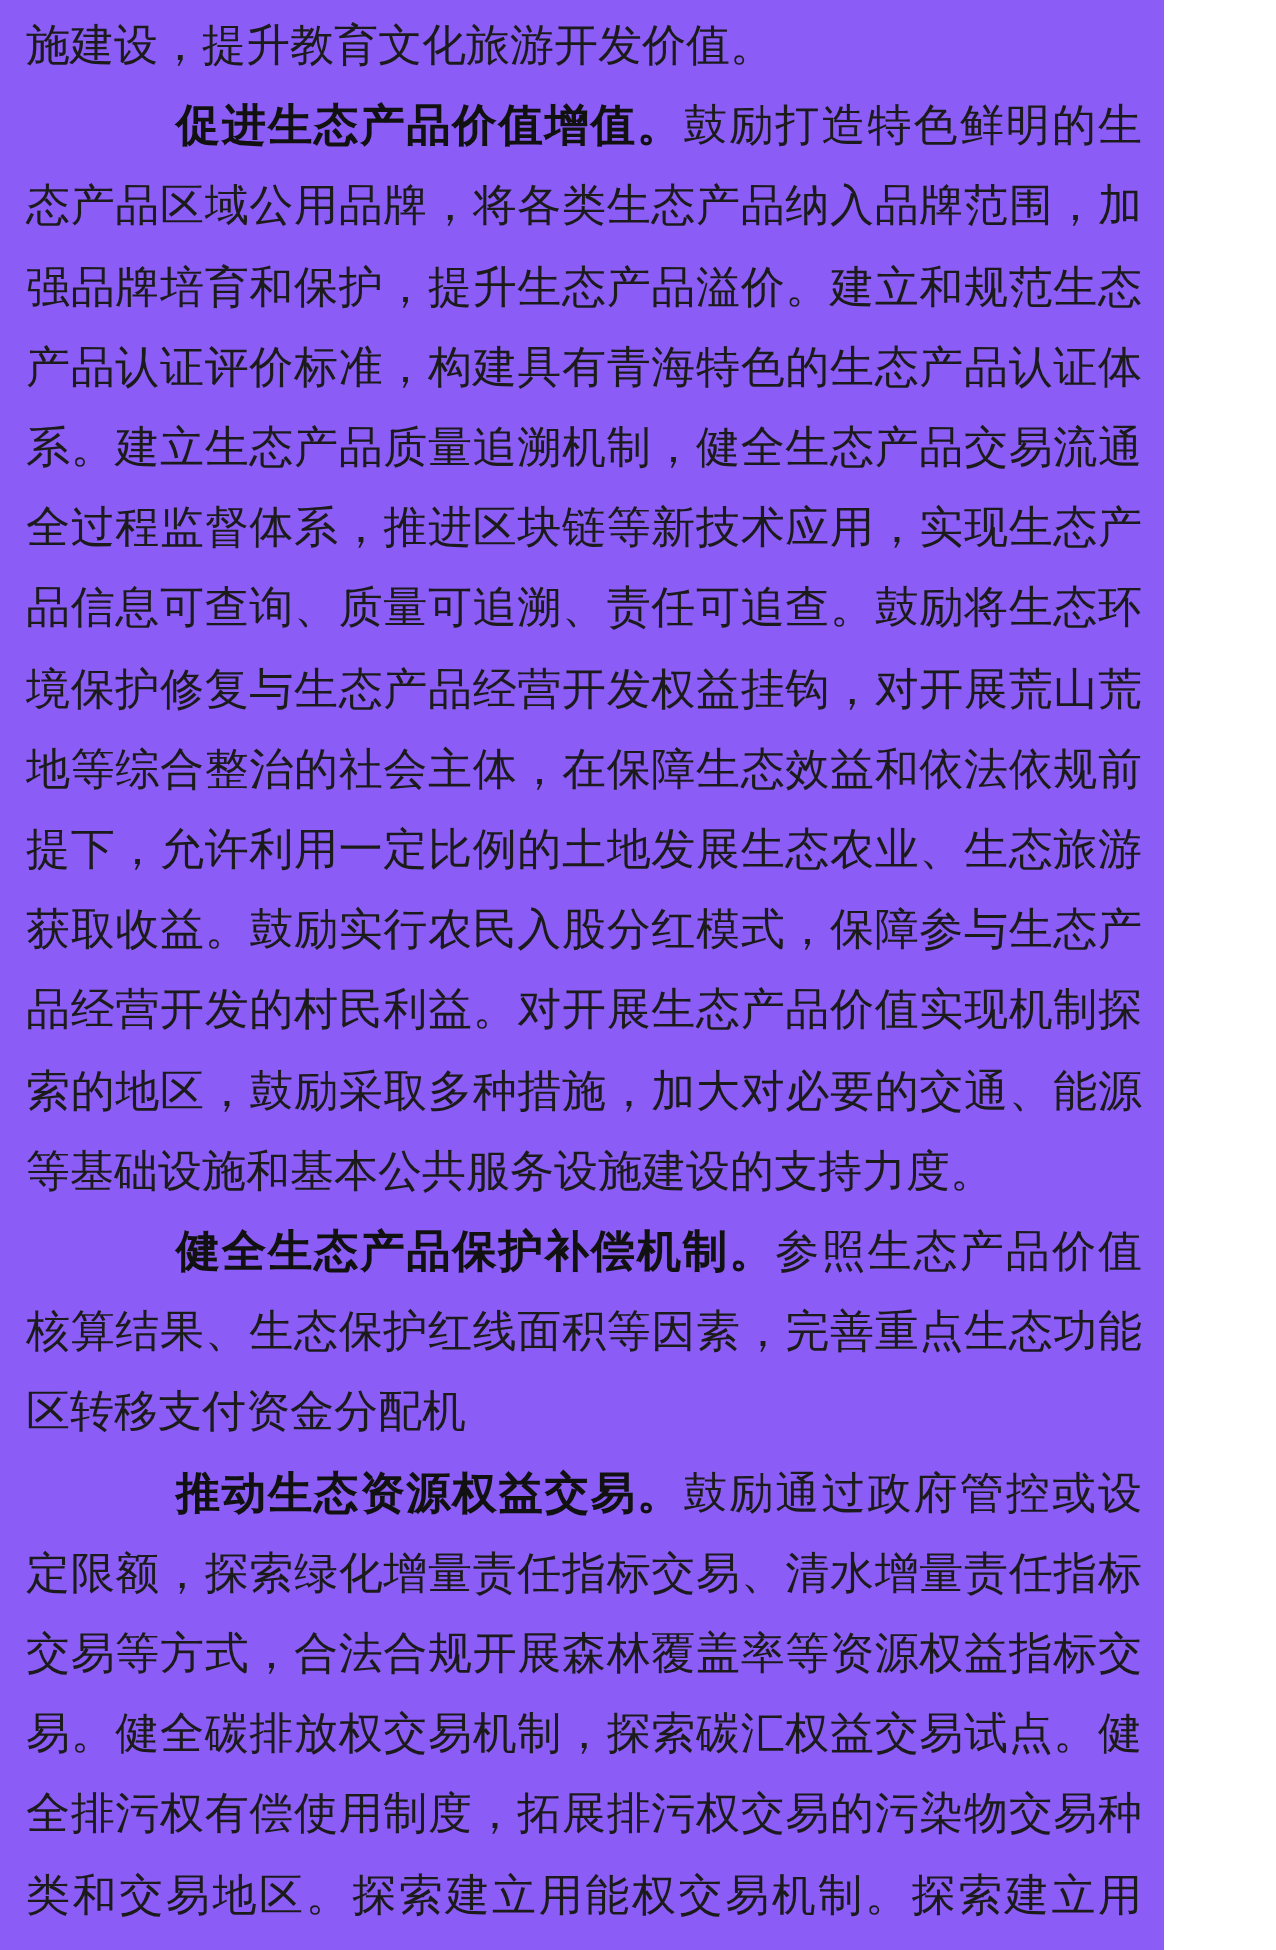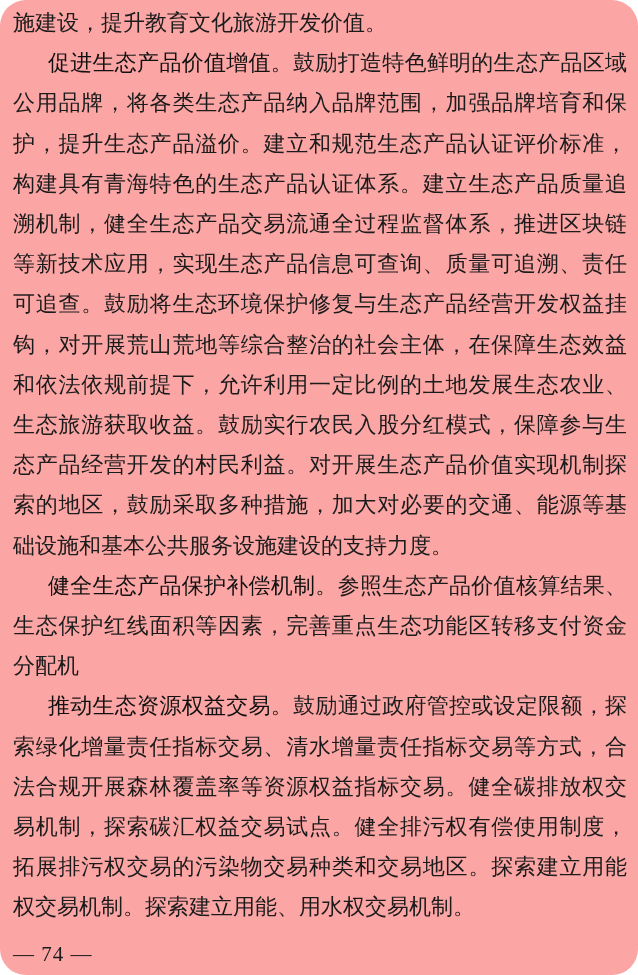--- a/index.html
+++ b/index.html
@@ -3,44 +3,44 @@
 <meta charset="utf-8">
 <style>
   html, body {
     margin: 0;
     padding: 0;
     background: #ffffff;
   }
   .page {
     position: relative;
     box-sizing: border-box;
-    width: 638px;
+    width: 582px;
     height: 975px;
-    background: #fca5a5;
+    background: #8b5cf6;
     color: #1b1b1b;
     padding: 3px 11px 0 13px;
     font-family: "Liberation Serif", "DejaVu Serif", serif;
     font-size: 22px;
     line-height: 40.2px;
     overflow: hidden;
-    border-radius: 26px;
   }
   .para {
     margin: 0;
     text-align: justify;
     text-justify: inter-character;
     text-indent: 35px;
   }
   .para.continuation {
     text-indent: 0;
   }
   .lead {
     font-family: "Liberation Sans", "DejaVu Sans", sans-serif;
-    font-weight: normal;
+    font-weight: bold;
     color: #111111;
+    margin-left: 40px;
   }
   .body-text {
     color: #1b1b1b;
   }
   .footer {
     margin-top: 6px;
     font-size: 21px;
     letter-spacing: 1px;
     color: #1b1b1b;
     text-indent: 0;

